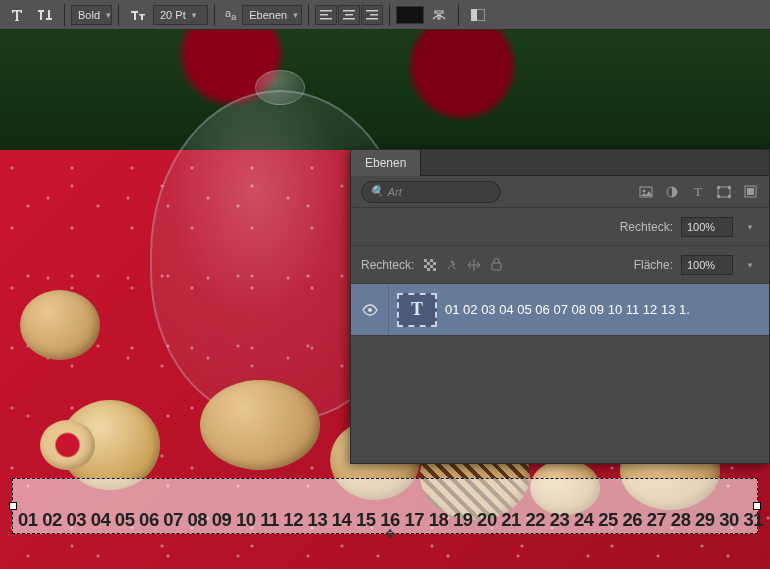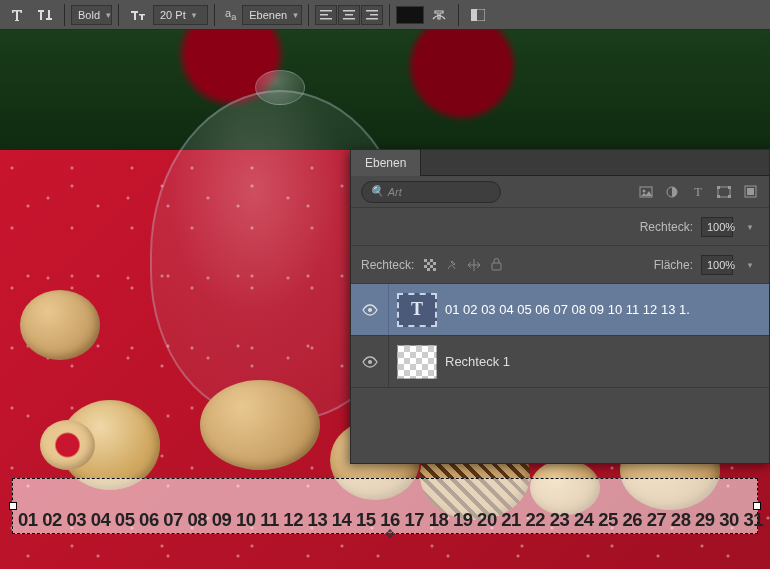--- a/index.html
+++ b/index.html
@@ -42,21 +42,21 @@
   .panel-tabs { height: 26px; background: #3a3a3a; display: flex; border-bottom: 1px solid #222; }
   .panel-tab { padding: 0 14px; height: 26px; line-height: 26px; font-size: 12px; color: #ddd; background: #535353; border-right: 1px solid #222; cursor: pointer; }
   
   .panel-row { height: 38px; display: flex; align-items: center; padding: 0 10px; gap: 8px; border-bottom: 1px solid #3a3a3a; font-size: 12px; color: #bbb; }
   .panel-row.filters { height: 32px; }
   .panel-row .fill { flex: 1; }
   .search-box { width: 140px; height: 22px; background: #3e3e3e; border: 1px solid #2a2a2a; border-radius: 11px; display: flex; align-items: center; padding: 0 8px; color: #888; font-style: italic; font-size: 11px; gap: 4px; }
   .mini-icon { width: 18px; height: 18px; display: flex; align-items: center; justify-content: center; color: #999; cursor: pointer; }
   .blend-dd { width: 220px; height: 22px; background: #3e3e3e; border: 1px solid #2a2a2a; display: flex; align-items: center; padding: 0 8px; color: #ddd; font-size: 12px; position: relative; cursor: pointer; }
   .blend-dd::after { content: "▴▾"; font-size: 7px; line-height: 6px; position: absolute; right: 6px; display: flex; flex-direction: column; color: #999; }
-  .opacity-box { width: 32px; height: 20px; background: #3e3e3e; border: 1px solid #2a2a2a; display: flex; align-items: center; padding: 0 5px; color: #ddd; font-size: 11px; }
+  .opacity-box { width: 52px; height: 20px; background: #3e3e3e; border: 1px solid #2a2a2a; display: flex; align-items: center; padding: 0 5px; color: #ddd; font-size: 11px; }
   .lock-icons { display: flex; gap: 6px; align-items: center; }
   .lock-ic { width: 16px; height: 16px; display: flex; align-items: center; justify-content: center; color: #888; }
   
   .layers { }
   .layer-row { height: 52px; display: flex; align-items: center; border-bottom: 1px solid #3a3a3a; padding-right: 8px; }
   .layer-row.selected { background: #667a99; color: #fff; }
   .eye-col { width: 38px; display: flex; align-items: center; justify-content: center; color: #ccc; font-size: 14px; cursor: pointer; border-right: 1px solid #3a3a3a; height: 100%; }
   .layer-row.selected .eye-col { border-right: 1px solid #556688; }
   .thumb { width: 40px; height: 34px; margin: 0 8px; display: flex; align-items: center; justify-content: center; border: 1px solid rgba(0,0,0,0.3); position: relative; }
   .thumb.text { background: #4a5a78; border: 2px dashed #c9d4e8; color: #dde6f5; font-size: 18px; font-weight: bold; font-family: Georgia, serif; }
@@ -241,24 +241,14 @@
     <div class="layer-row selected">
       <div class="eye-col">
         <svg width="16" height="12" viewBox="0 0 16 12">
             <path d="M8 1C4 1 1 6 1 6s3 5 7 5 7-5 7-5-3-5-7-5z" fill="none" stroke="#ddd" stroke-width="1.3"></path>
             <circle cx="8" cy="6" r="2" fill="#ddd"></circle>
           </svg>
       </div>
       <div class="thumb text">T</div>
       <div class="layer-name">01 02 03 04 05 06 07 08 09 10 11 12 13 1.</div>
     </div>
-    <div class="layer-row">
-      <div class="eye-col">
-        <svg width="16" height="12" viewBox="0 0 16 12">
-            <path d="M8 1C4 1 1 6 1 6s3 5 7 5 7-5 7-5-3-5-7-5z" fill="none" stroke="#bbb" stroke-width="1.3"></path>
-            <circle cx="8" cy="6" r="2" fill="#bbb"></circle>
-          </svg>
-      </div>
-      <div class="thumb checker"></div>
-      <div class="layer-name">Rechteck 1</div>
-    </div>
   </div>
 </div>
 
 </body></html>

